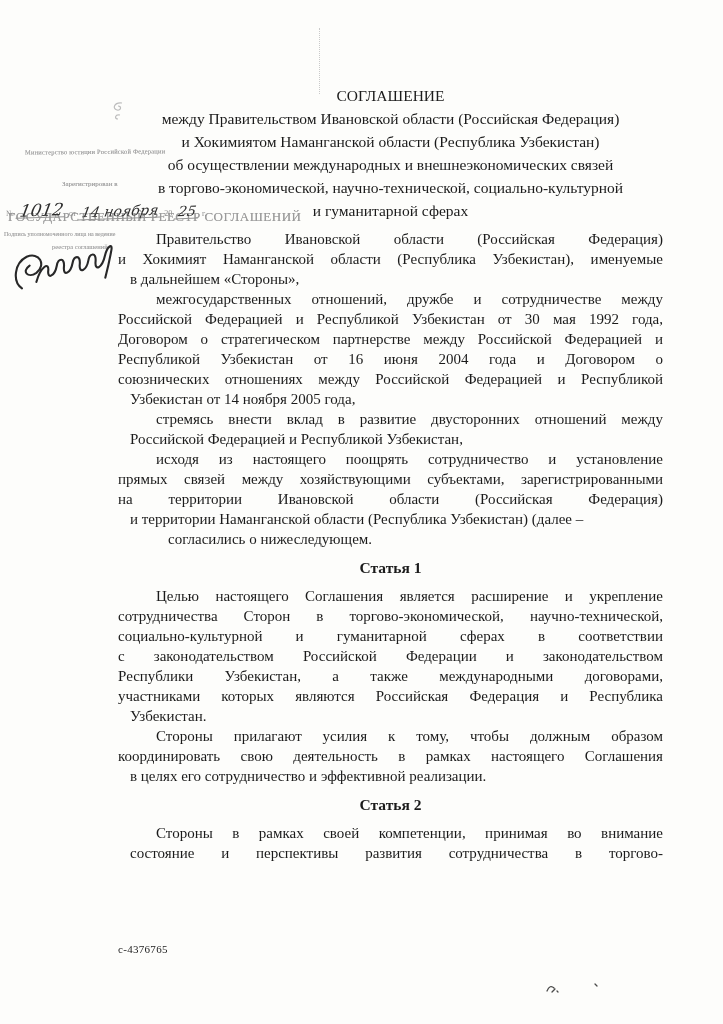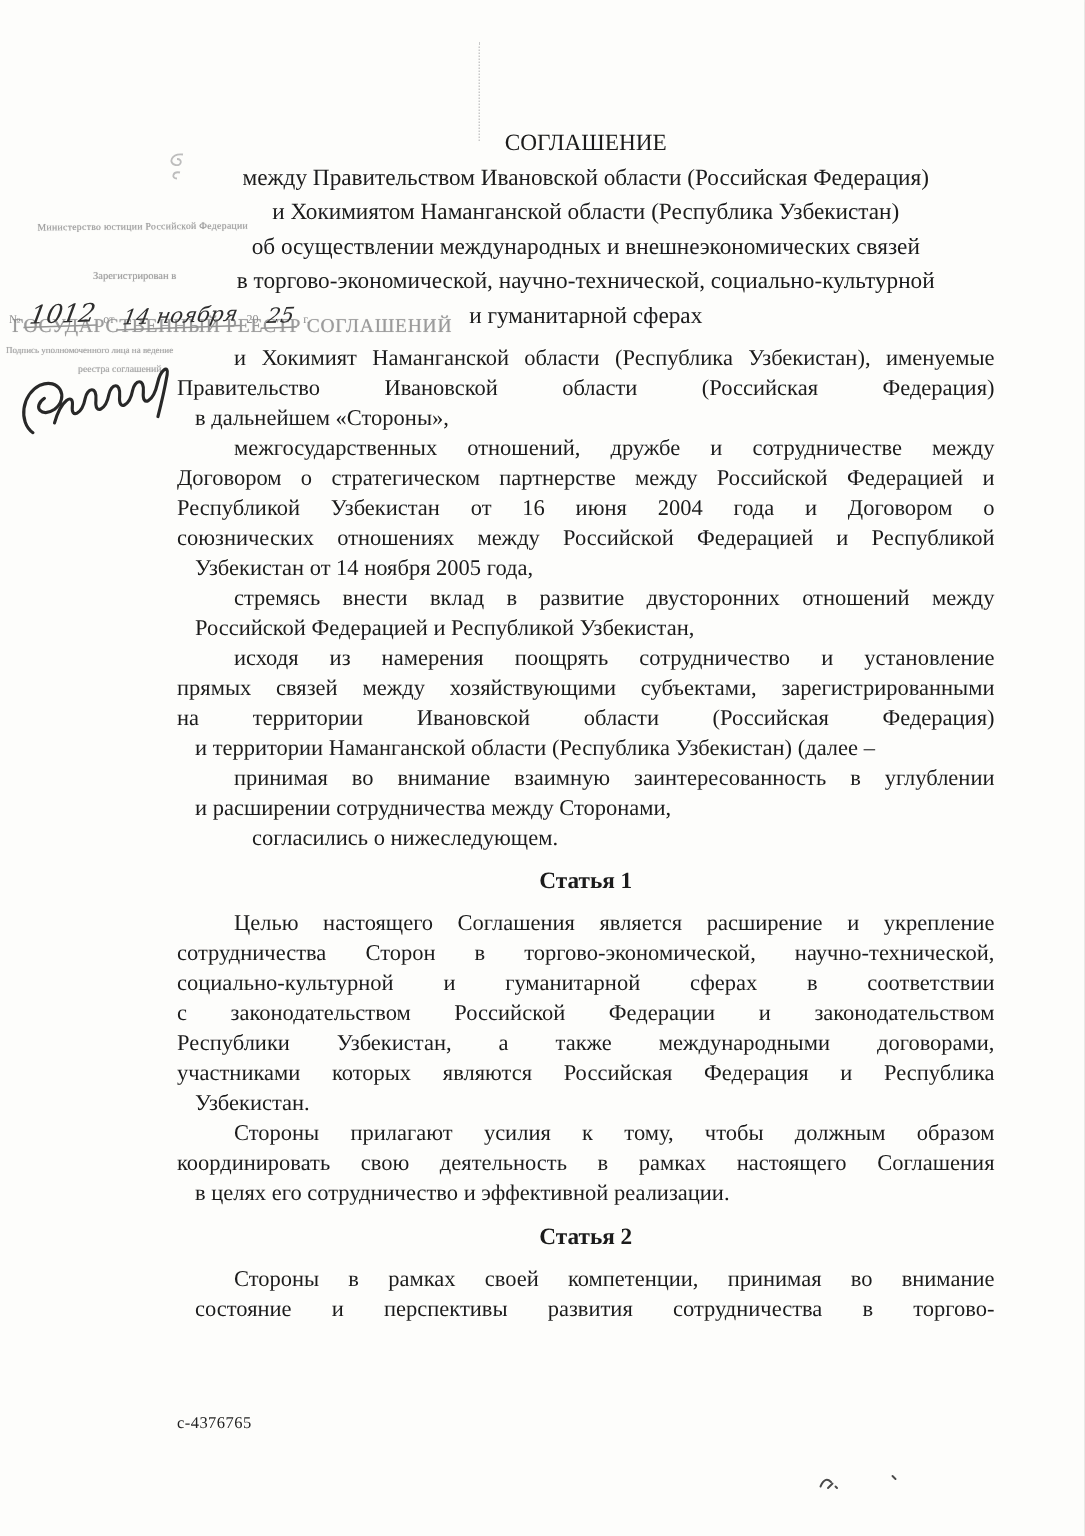--- a/index.html
+++ b/index.html
@@ -104,44 +104,41 @@
     <div class="title-block">
         <span class="ln">СОГЛАШЕНИЕ</span>
         <span class="ln">между Правительством Ивановской области (Российская Федерация)</span>
         <span class="ln">и Хокимиятом Наманганской области (Республика Узбекистан)</span>
         <span class="ln">об осуществлении международных и внешнеэкономических связей</span>
         <span class="ln">в торгово-экономической, научно-технической, социально-культурной</span>
         <span class="ln">и гуманитарной сферах</span>
       </div>
 
     <div class="para">
+        <span class="ln">Правительство Ивановской области (Российская Федерация)</span>
         <span class="ln">и Хокимият Наманганской области (Республика Узбекистан), именуемые</span>
-        <span class="ln">Правительство Ивановской области (Российская Федерация)</span>
         <span class="ln">в дальнейшем «Стороны»,</span>
       </div>
     <div class="para">
         <span class="ln">межгосударственных отношений, дружбе и сотрудничестве между</span>
+        <span class="ln">Российской Федерацией и Республикой Узбекистан от 30 мая 1992 года,</span>
         <span class="ln">Договором о стратегическом партнерстве между Российской Федерацией и</span>
         <span class="ln">Республикой Узбекистан от 16 июня 2004 года и Договором о</span>
         <span class="ln">союзнических отношениях между Российской Федерацией и Республикой</span>
         <span class="ln">Узбекистан от 14 ноября 2005 года,</span>
       </div>
     <div class="para">
         <span class="ln">стремясь внести вклад в развитие двусторонних отношений между</span>
         <span class="ln">Российской Федерацией и Республикой Узбекистан,</span>
       </div>
     <div class="para">
-        <span class="ln">исходя из намерения поощрять сотрудничество и установление</span>
+        <span class="ln">исходя из настоящего поощрять сотрудничество и установление</span>
         <span class="ln">прямых связей между хозяйствующими субъектами, зарегистрированными</span>
         <span class="ln">на территории Ивановской области (Российская Федерация)</span>
         <span class="ln">и территории Наманганской области (Республика Узбекистан) (далее –</span>
-      </div>
-    <div class="para">
-        <span class="ln">принимая во внимание взаимную заинтересованность в углублении</span>
-        <span class="ln">и расширении сотрудничества между Сторонами,</span>
       </div>
     <div class="para">
         <span class="ln">согласились о нижеследующем.</span>
       </div>
 
     <div class="article-heading">Статья 1</div>
     <div class="para">
         <span class="ln">Целью настоящего Соглашения является расширение и укрепление</span>
         <span class="ln">сотрудничества Сторон в торгово-экономической, научно-технической,</span>
         <span class="ln">социально-культурной и гуманитарной сферах в соответствии</span>

